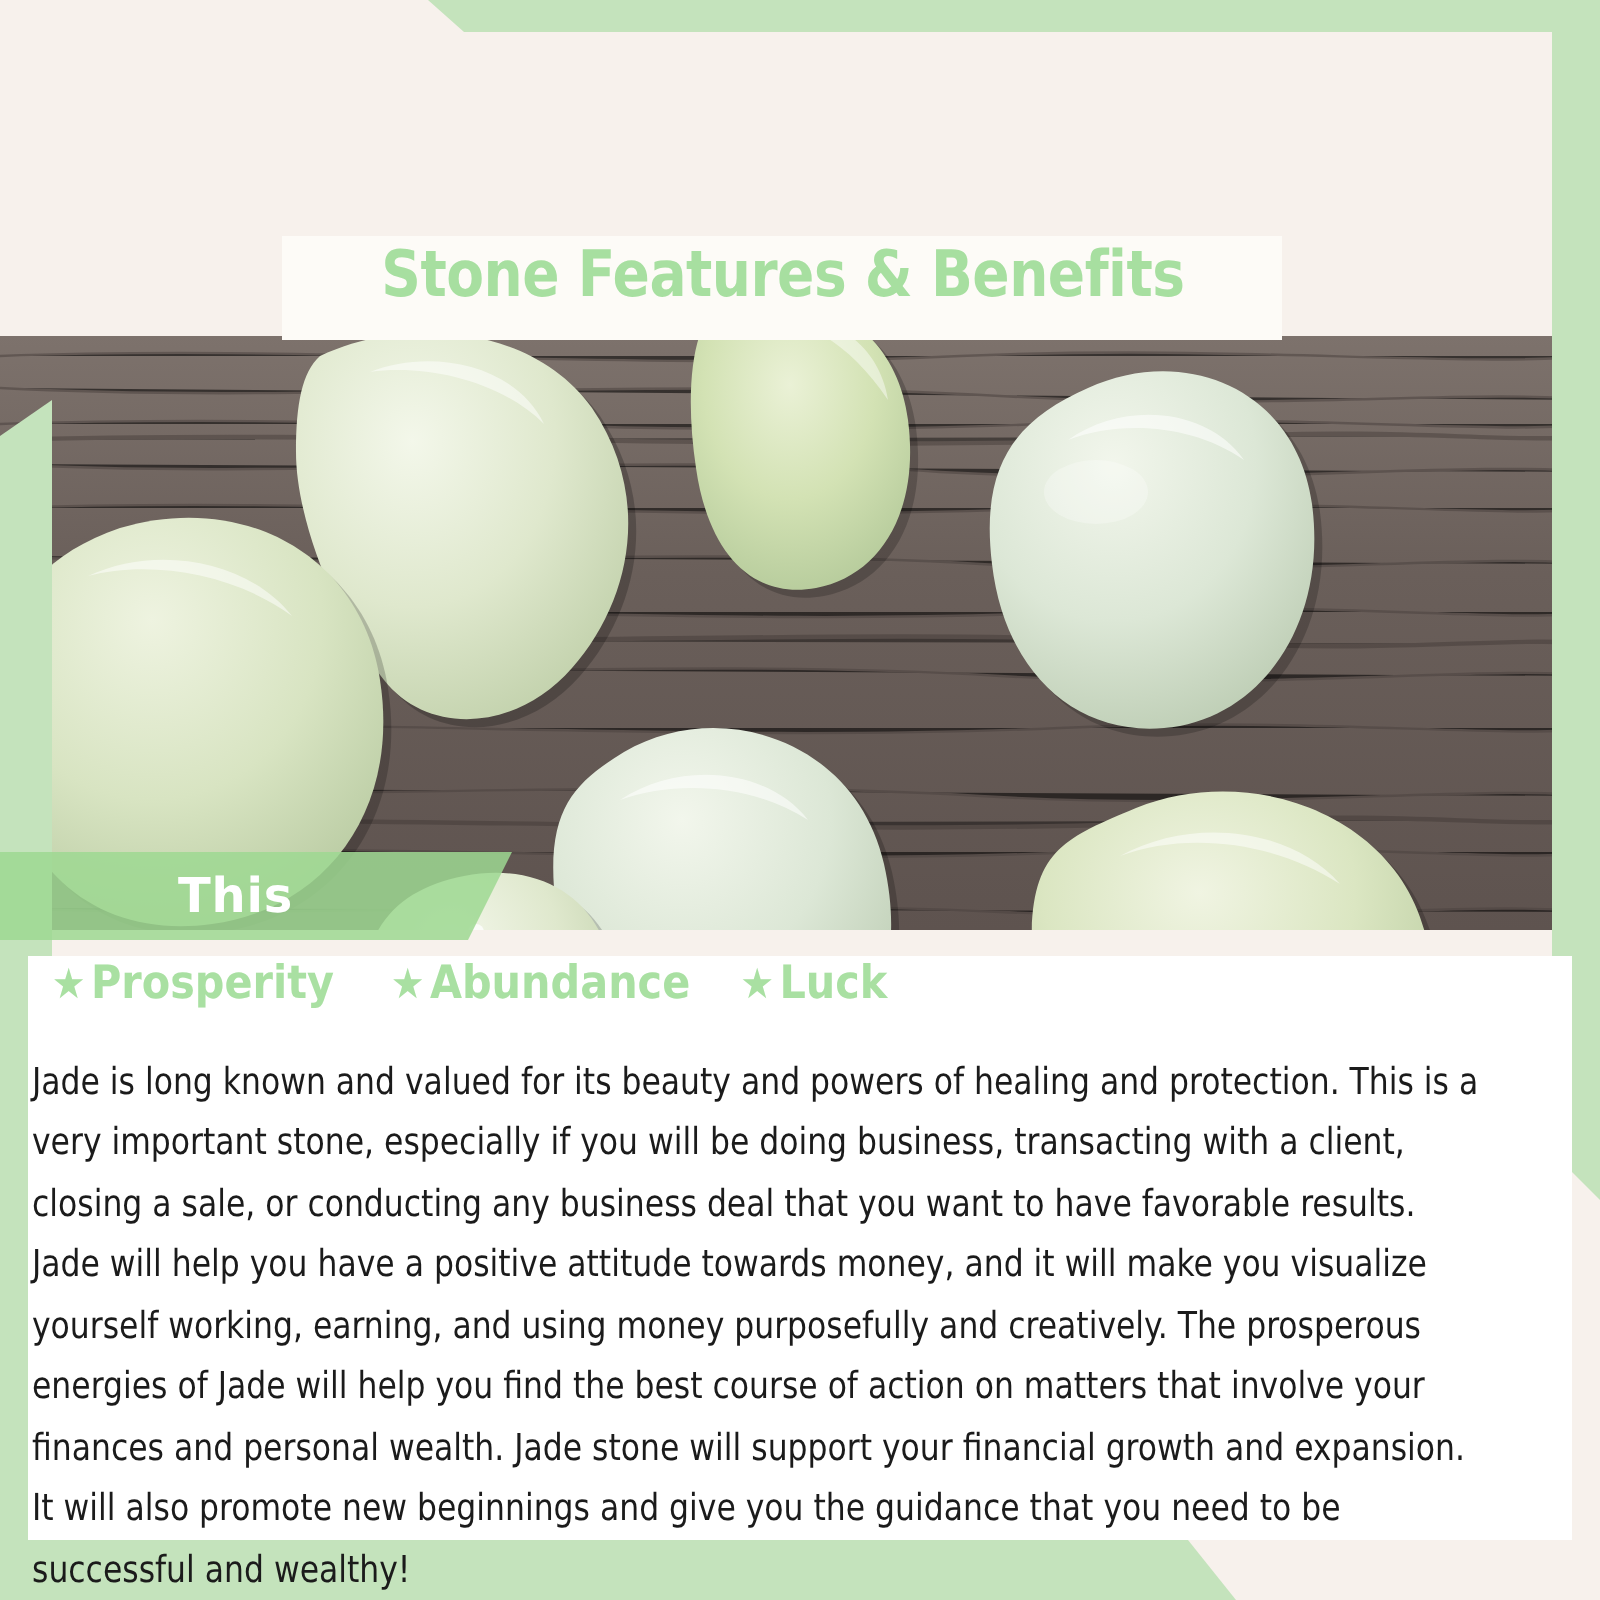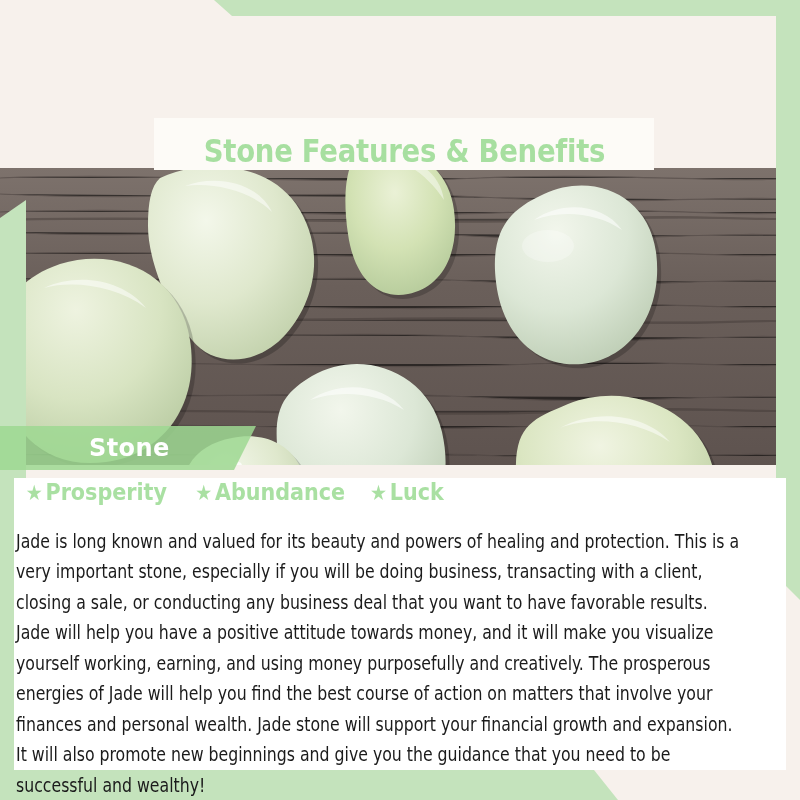--- a/index.html
+++ b/index.html
@@ -79,26 +79,26 @@
     font-family: "Liberation Serif", serif;
     font-size: 15.5px;
     letter-spacing: 2.6px;
     color: #2f2a27;
     font-weight: 400;
   }
 
   
   .title-band {
     position: absolute;
-    left: 154px; top: 118px;
+    left: 141px; top: 118px;
     width: 500px; height: 52px;
     background: #fdfbf7;
     z-index: 4;
     display: flex;
-    align-items: flex-end;
+    align-items: flex-start;
     justify-content: center;
   }
   .title-text {
     font-family: "DejaVu Sans", sans-serif;
     font-weight: bold;
     font-size: 32px;
     color: #a7dfa0;
     letter-spacing: -0.3px;
     transform: scaleX(0.86);
     transform-origin: center;
@@ -309,21 +309,21 @@
         <path d="M446 300 C488 294 514 314 516 346 L516 297 L446 297 Z" fill="url(#s3)" opacity="0.9"></path>
       </g>
     </svg>
   </div>
 
   <div class="title-band">
     <span class="title-text">Stone Features &amp; Benefits</span>
   </div>
 
   <div class="jade-band">
-    <span class="jade-label">Stone</span>
+    <span class="jade-label">This</span>
   </div>
 
   <div class="body-panel"></div>
   <div class="text-card"></div>
 
   <div class="benefits">
     <span class="benefit"><span class="star">★</span><span>Prosperity</span></span>
     <span class="benefit"><span class="star">★</span><span>Abundance</span></span>
     <span class="benefit"><span class="star">★</span><span>Luck</span></span>
   </div>

